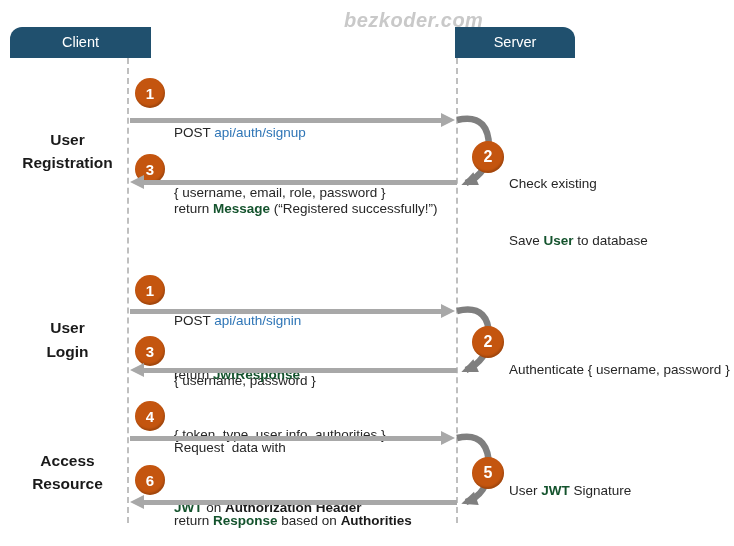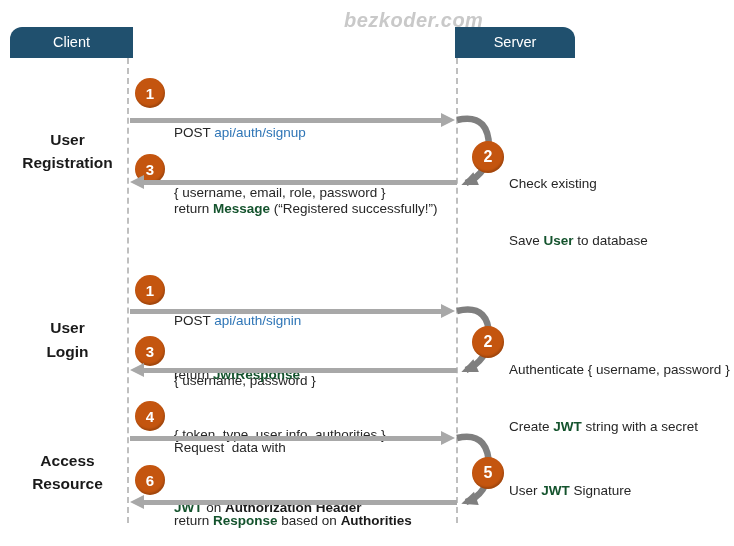--- a/index.html
+++ b/index.html
@@ -13,21 +13,21 @@
   .watermark{
     left:344px;top:9px;width:110px;height:20px;
     font-size:20px;font-style:italic;font-weight:bold;
     color:#c9c9c9;letter-spacing:.5px;
   }
   
   .actor{
     height:31px;background:#20506e;color:#ffffff;
     font-size:14.5px;line-height:31px;text-align:center;
   }
-  .actor.client{left:10px;top:27px;width:123px;border-radius:12px 0 0 0;}
+  .actor.client{left:10px;top:27px;width:141px;border-radius:12px 0 0 0;}
   .actor.server{left:455px;top:27px;width:120px;border-radius:0 12px 0 0;}
   
   .lifeline{top:58px;height:465px;width:0;border-left:2px dashed #bfbfbf;}
   .lifeline.client{left:127px;}
   .lifeline.server{left:456px;}
   
   .section-label{
     left:5px;width:125px;text-align:center;
     font-size:15.5px;font-weight:bold;color:#1a1a1a;line-height:23px;
   }
@@ -149,21 +149,20 @@
       </marker>
     </defs>
     <path d="M 3 7 C 28 1, 35 15, 35 32 C 35 48, 26 60, 12 66" fill="none" stroke="#7f7f7f" stroke-width="6.5" marker-end="url(#ah2)"></path>
   </svg>
 
   <div class="abs num-circle server-side" style="left:472px;top:326px;">
     <span>2</span>
   </div>
   <div class="abs msg lh19" style="left:509px;top:322px;">
     <div class="msg-line"><span class="seg-plain">Authenticate { username, password }</span></div>
-    <div class="msg-line"><span class="seg-plain">Create </span><span class="seg-green">JWT</span><span class="seg-plain"> string with a secret</span></div>
   </div>
 
   <div class="abs num-circle" style="left:135px;top:336px;">
     <span>3</span>
   </div>
   <div class="abs msg" style="left:174px;top:325px;">
     <div class="msg-line"><span class="seg-plain">return </span><span class="seg-green">JwtResponse</span></div>
     <div class="msg-line"><span class="seg-plain">{ token, type, user info, authorities }</span></div>
   </div>
   <div class="abs h-arrow left" style="left:130px;top:363px;width:327px;">

